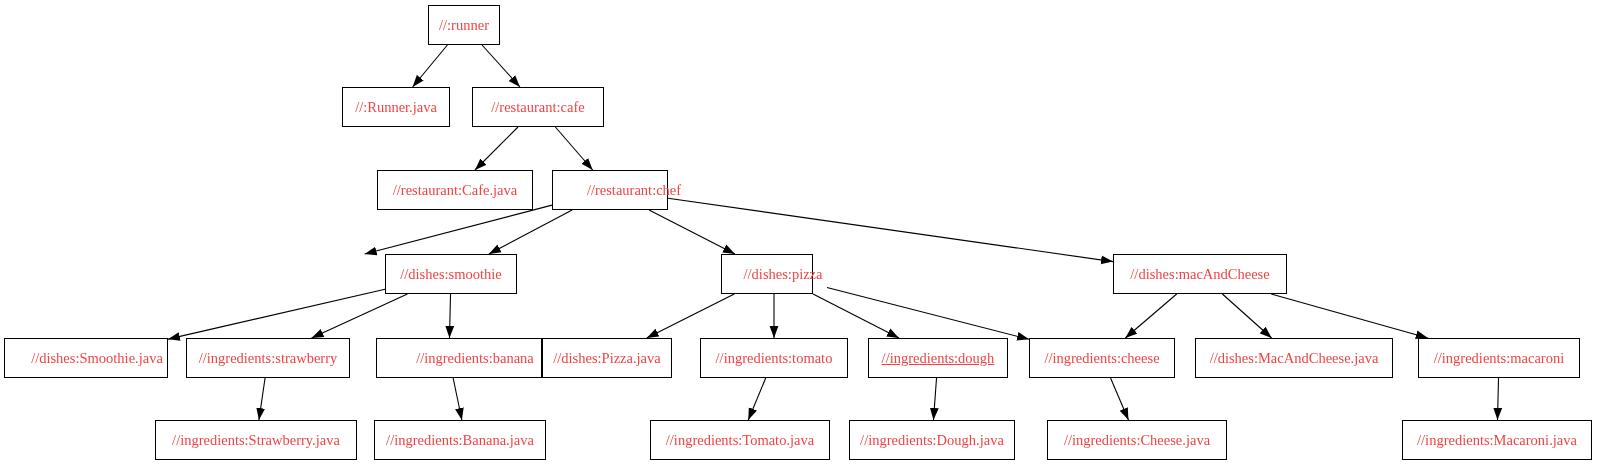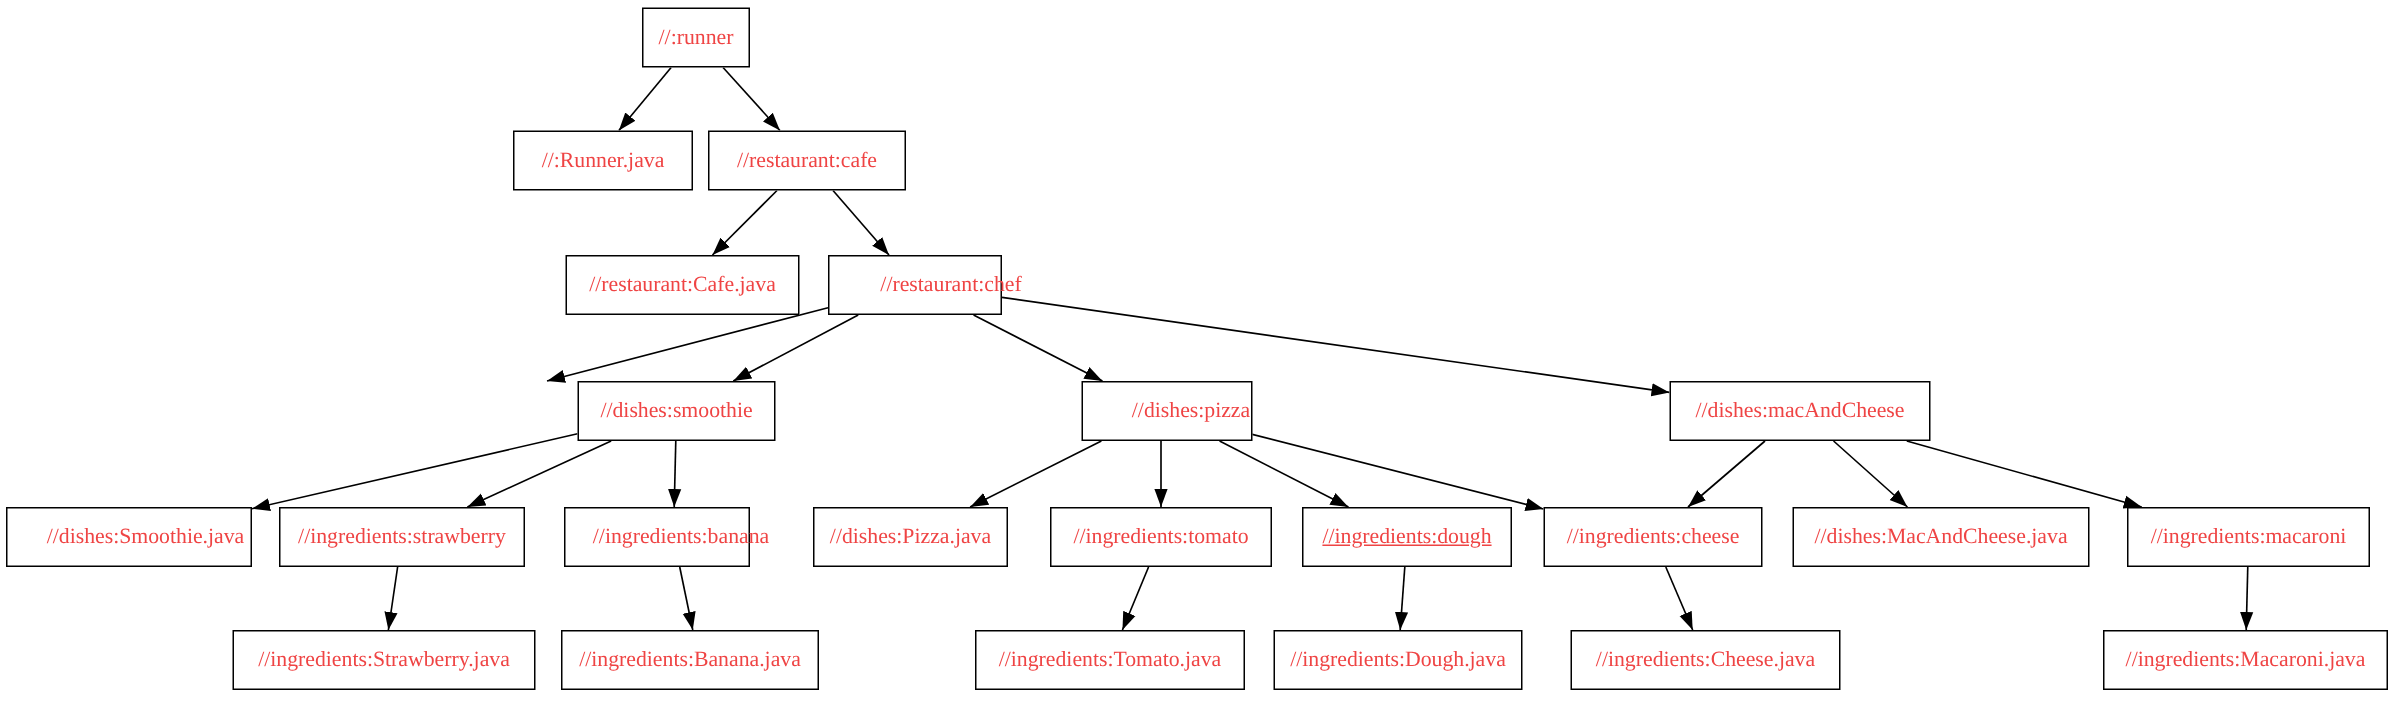--- a/index.html
+++ b/index.html
@@ -70,30 +70,30 @@
       <line x1="827" y1="287.5731707317073" x2="1029" y2="339.3048780487805" class="edge-line" marker-end="url(#arrowhead)"></line>
       <line x1="1176.6666666666667" y1="294" x2="1125.3333333333333" y2="338" class="edge-line" marker-end="url(#arrowhead)"></line>
       <line x1="1222.3809523809523" y1="294" x2="1271.6190476190477" y2="338" class="edge-line" marker-end="url(#arrowhead)"></line>
       <line x1="1271.1904761904761" y1="294" x2="1427.8095238095239" y2="338" class="edge-line" marker-end="url(#arrowhead)"></line>
       <line x1="765.7073170731708" y1="378" x2="748.2926829268292" y2="420" class="edge-line" marker-end="url(#arrowhead)"></line>
       <line x1="936.5365853658536" y1="378" x2="933.4634146341464" y2="420" class="edge-line" marker-end="url(#arrowhead)"></line>
       <line x1="1110.5365853658536" y1="378" x2="1128.4634146341464" y2="420" class="edge-line" marker-end="url(#arrowhead)"></line>
       <line x1="1498.5121951219512" y1="378" x2="1497.4878048780488" y2="420" class="edge-line" marker-end="url(#arrowhead)"></line>
     </svg>
 <div class="graph-node" style="left: 428px; top: 5px; width: 72px; height: 40px;">//:runner</div>
-    <div class="graph-node" style="left: 342px; top: 87px; width: 120px; height: 40px;">//:Runner.java</div>
+    <div class="graph-node" style="left: 342px; top: 87px; width: 108px; height: 40px;">//:Runner.java</div>
     <div class="graph-node" style="left: 472px; top: 87px; width: 132px; height: 40px;">//restaurant:cafe</div>
     <div class="graph-node" style="left: 377px; top: 170px; width: 156px; height: 40px;">//restaurant:Cafe.java</div>
     <div class="graph-node" style="left: 552px; top: 170px; width: 116px; height: 40px; padding-left: 48px;">//restaurant:chef</div>
     <div class="graph-node" style="left: 385px; top: 254px; width: 132px; height: 40px;">//dishes:smoothie</div>
-    <div class="graph-node" style="left: 721px; top: 254px; width: 114px; height: 40px; padding-left: 32px;">//dishes:pizza</div>
+    <div class="graph-node" style="left: 721px; top: 254px; width: 92px; height: 40px; padding-left: 32px;">//dishes:pizza</div>
     <div class="graph-node" style="left: 1113px; top: 254px; width: 174px; height: 40px;">//dishes:macAndCheese</div>
     <div class="graph-node" style="left: 4px; top: 338px; width: 164px; height: 40px; padding-left: 22px;">//dishes:Smoothie.java</div>
     <div class="graph-node" style="left: 186px; top: 338px; width: 164px; height: 40px;">//ingredients:strawberry</div>
-    <div class="graph-node" style="left: 376px; top: 338px; width: 124px; height: 40px; padding-left: 32px;">//ingredients:banana</div>
+    <div class="graph-node" style="left: 376px; top: 338px; width: 166px; height: 40px; padding-left: 32px;">//ingredients:banana</div>
     <div class="graph-node" style="left: 542px; top: 338px; width: 130px; height: 40px;">//dishes:Pizza.java</div>
     <div class="graph-node" style="left: 700px; top: 338px; width: 148px; height: 40px;">//ingredients:tomato</div>
     <div class="graph-node" style="left: 868px; top: 338px; width: 140px; height: 40px; text-decoration: underline;">//ingredients:dough</div>
     <div class="graph-node" style="left: 1029px; top: 338px; width: 146px; height: 40px;">//ingredients:cheese</div>
     <div class="graph-node" style="left: 1195px; top: 338px; width: 198px; height: 40px;">//dishes:MacAndCheese.java</div>
     <div class="graph-node" style="left: 1418px; top: 338px; width: 162px; height: 40px;">//ingredients:macaroni</div>
     <div class="graph-node" style="left: 155px; top: 420px; width: 202px; height: 40px;">//ingredients:Strawberry.java</div>
     <div class="graph-node" style="left: 374px; top: 420px; width: 172px; height: 40px;">//ingredients:Banana.java</div>
     <div class="graph-node" style="left: 650px; top: 420px; width: 180px; height: 40px;">//ingredients:Tomato.java</div>
     <div class="graph-node" style="left: 849px; top: 420px; width: 166px; height: 40px;">//ingredients:Dough.java</div>

